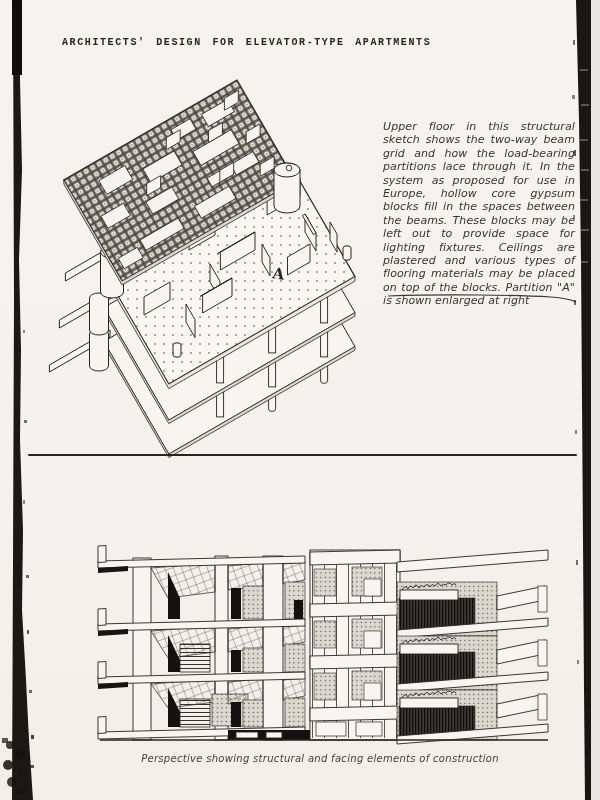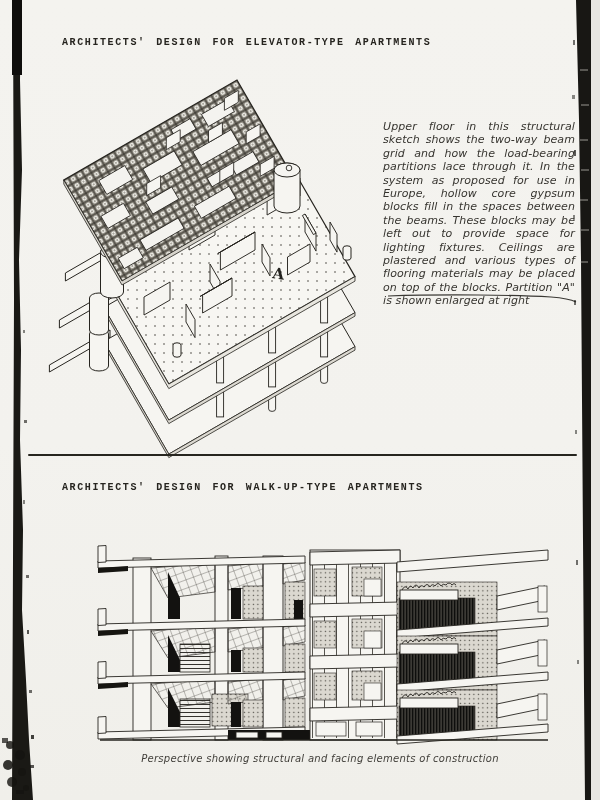--- a/index.html
+++ b/index.html
@@ -173,21 +173,20 @@
   </svg>
 
   <p class="bodytext">Upper floor in this structural sketch shows the two-way beam grid and how the load-bearing partitions lace through it. In the system as proposed for use in Europe, hollow core gypsum blocks fill in the spaces between the beams. These blocks may be left out to provide space for lighting fixtures. Ceilings are plastered and various types of flooring materials may be placed on top of the blocks. Partition "A" is shown enlarged at right</p>
 
   <svg class="textrule" width="192" height="12" viewBox="0 0 192 12">
     <path d="M2,4 C60,2 130,3 165,5 C178,6 186,8 190,10" stroke="#3a3834" stroke-width="1.2" fill="none"></path>
   </svg>
 
   <div class="divider"></div>
 
-  <h2 class="heading h2">ARCHITECTS' DESIGN FOR WALK-UP-TYPE APARTMENTS</h2>
 
   <svg class="fig2" width="456" height="210" viewBox="95 542 456 210">
     <defs>
       <pattern id="patDiag" patternUnits="userSpaceOnUse" width="8" height="8" patternTransform="rotate(-20)">
         <path d="M0,0 H8 M0,0 V8" stroke="#44423c" stroke-width="0.7" fill="none"></path>
       </pattern>
       <pattern id="patStip2" patternUnits="userSpaceOnUse" width="4.5" height="4.5">
         <rect width="4.5" height="4.5" fill="#dbd8d0"></rect>
         <circle cx="1.4" cy="1.4" r="0.7" fill="#45433d"></circle>
       </pattern>

